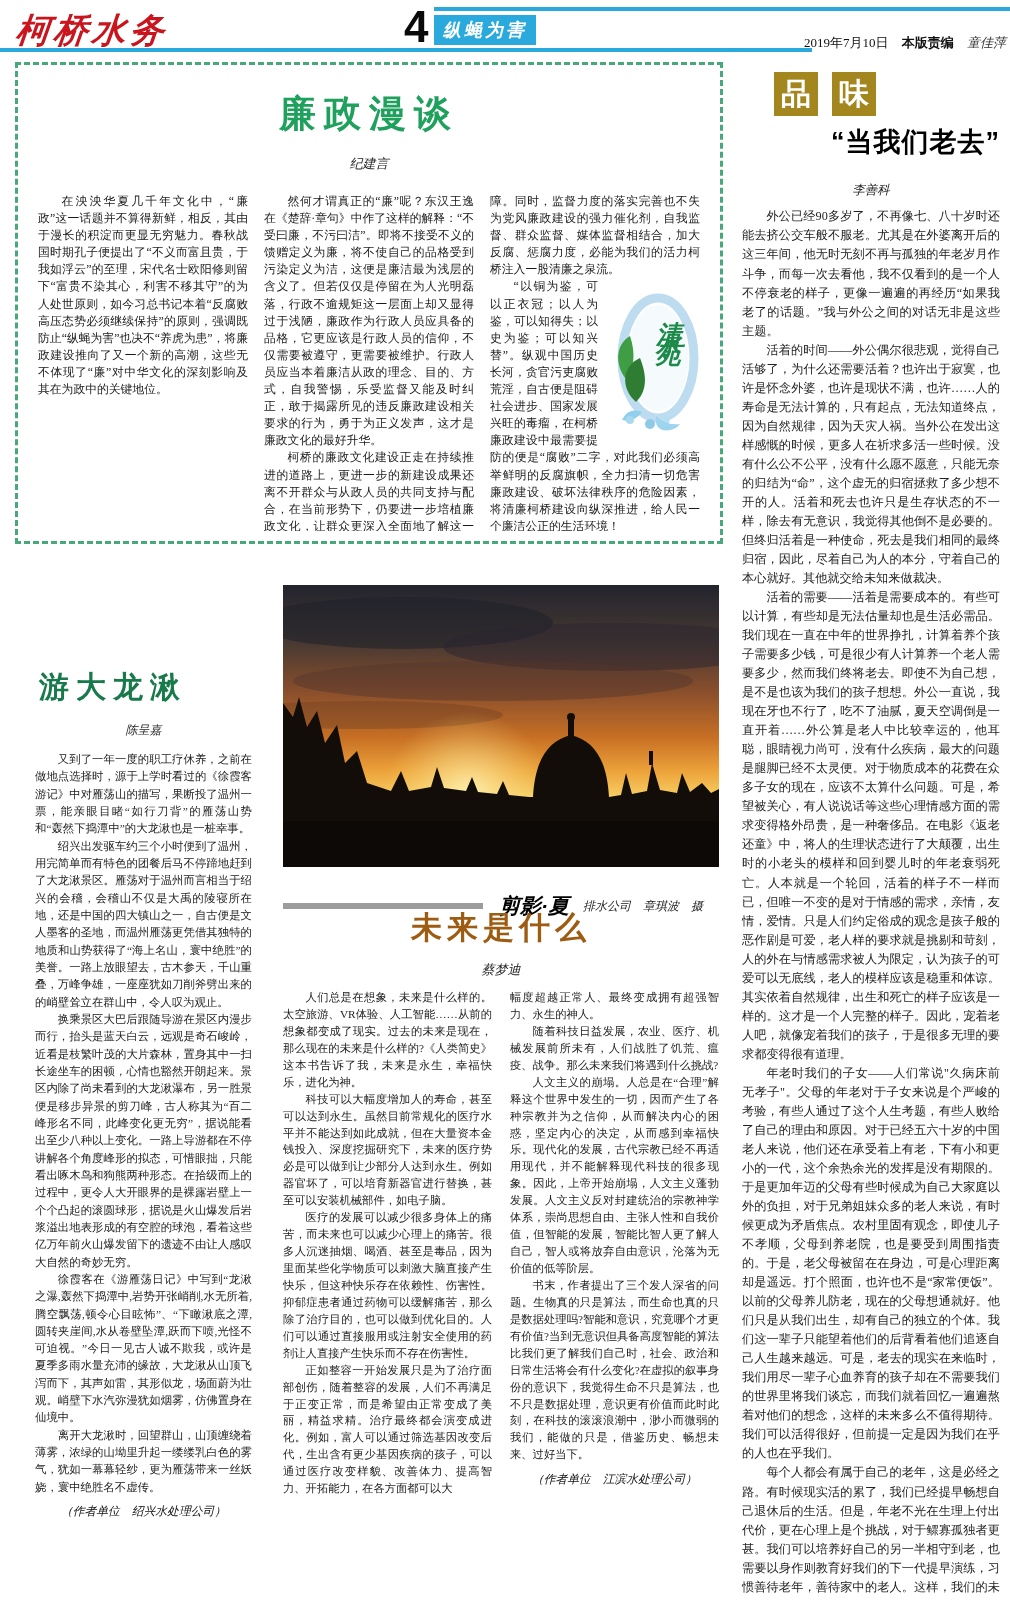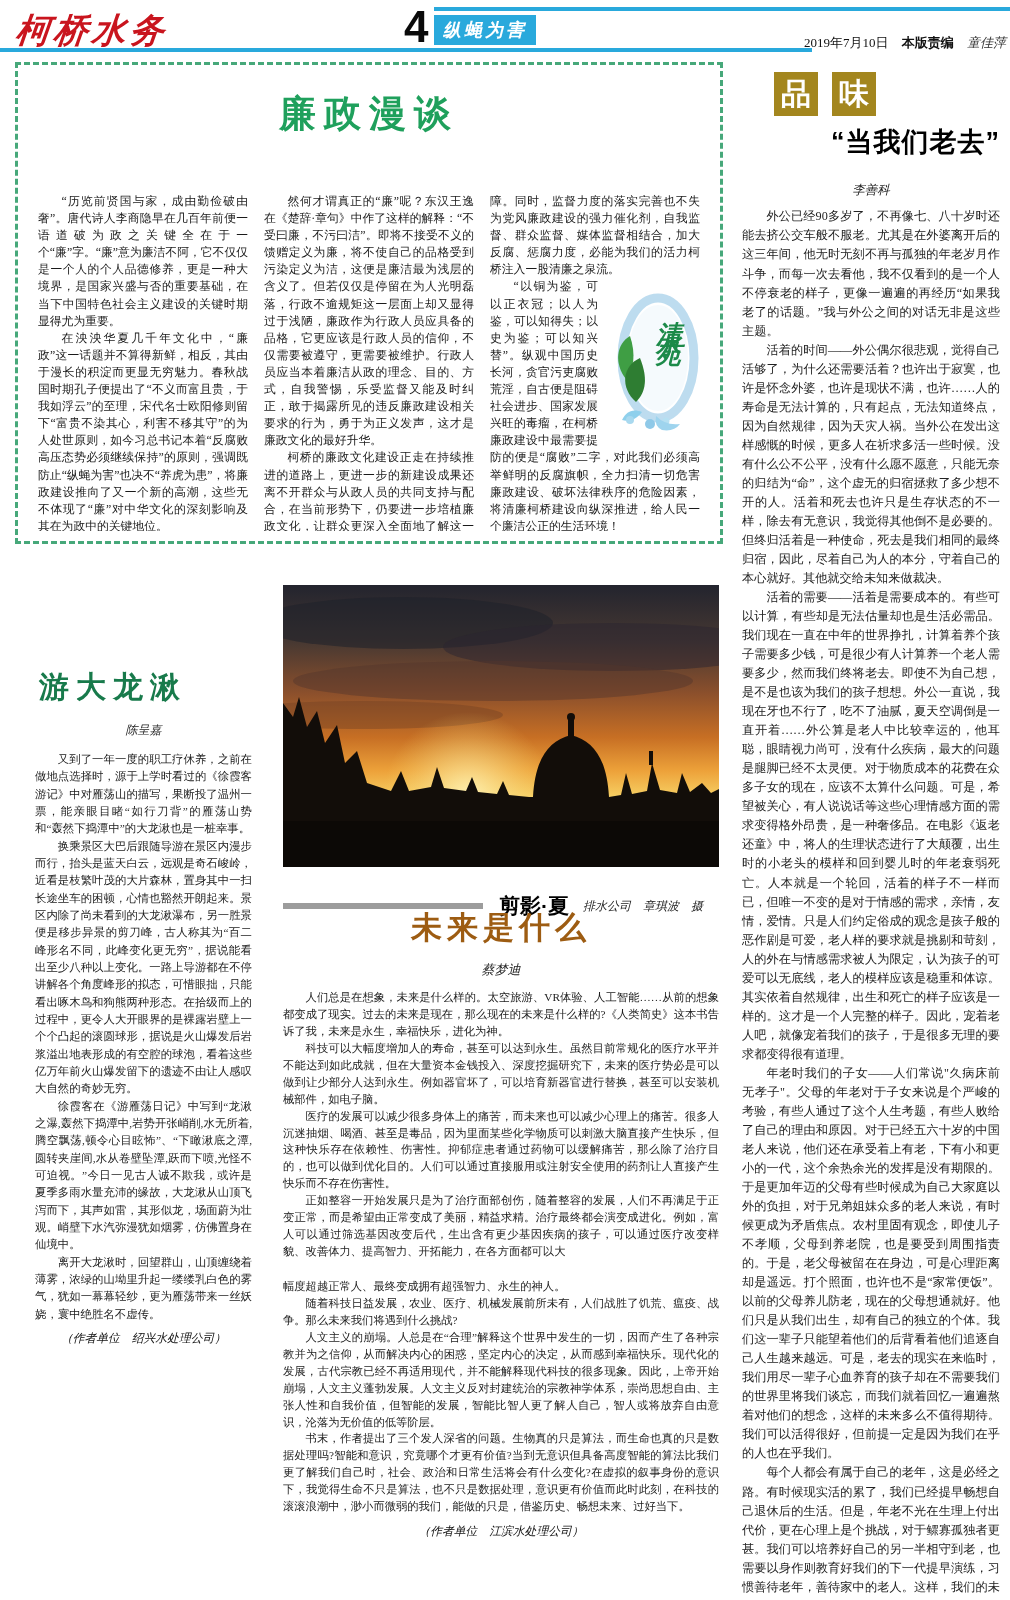--- a/index.html
+++ b/index.html
@@ -48,28 +48,28 @@
   .ydlq{position:absolute;left:35px;top:655px;width:217px;}
   .y-title{color:#187a4b;font-size:30px;font-weight:bold;letter-spacing:7px;margin:12px 0 0 4px;
            font-family:"Liberation Sans",sans-serif;}
   .y-byline{text-align:center;font-size:12px;margin:14px 0 12px;font-style:italic;}
   .y-body{font-size:11.4px;line-height:1.52;text-align:justify;color:#1c1c1c;}
   .y-body p{margin:0;text-indent:2em;}
   
   .photo{position:absolute;left:283px;top:585px;width:436px;height:282px;overflow:hidden;background:#000;}
   .caption-row{position:absolute;left:283px;top:892px;width:436px;display:flex;align-items:center;}
   .cap-bar{width:200px;height:6px;background:#9c9c9c;margin-right:16px;flex:none;}
-  .cap-title{font-size:21px;font-weight:900;font-family:"Liberation Sans",sans-serif;color:#000;white-space:nowrap;}
+  .cap-title{font-size:21px;font-weight:900;font-family:"Liberation Sans",sans-serif;color:#000;white-space:nowrap;font-style:italic;}
   .cap-credit{font-size:12px;margin-left:14px;color:#222;white-space:nowrap;font-style:italic;}
   
   .wl{position:absolute;left:283px;top:907px;width:436px;}
   .wl-title{text-align:center;color:#9d5c12;font-size:31px;font-weight:900;letter-spacing:5px;margin:0;
             font-family:"Liberation Sans",sans-serif;}
   .wl-byline{text-align:center;font-size:13px;margin:12px 0 10px;font-style:italic;}
-  .wl-cols{display:flex;gap:18px;flex-direction:column;}
+  .wl-cols{display:flex;gap:18px;}
   .wl-col{flex:1;font-size:11.3px;line-height:1.5;text-align:justify;color:#1c1c1c;}
   .wl-col p{margin:0;text-indent:2em;}
   .wl-col p.cont{text-indent:0;}
 </style>
 </head>
 <body>
 
 <div class="page">
 
   <div>
@@ -82,23 +82,23 @@
     </div>
     <div class="dateline">
       <span>2019年7月10日</span>
       <b>本版责编</b>
       <span class="ed">童佳萍</span>
     </div>
   </div>
 
   <section class="lz-box">
     <h1 class="lz-title">廉政漫谈</h1>
+    <div class="lz-byline">纪建言</div>
     <div class="lz-cols">
       <div class="lz-col">
-        <p>“历览前贤国与家，成由勤俭破由奢”。唐代诗人李商隐早在几百年前便一语道破为政之关键全在于一个“廉”字。“廉”意为廉洁不阿，它不仅仅是一个人的个人品德修养，更是一种大境界，是国家兴盛与否的重要基础，在当下中国特色社会主义建设的关键时期显得尤为重要。</p>
         <p>在泱泱华夏几千年文化中，“廉政”这一话题并不算得新鲜，相反，其由于漫长的积淀而更显无穷魅力。春秋战国时期孔子便提出了“不义而富且贵，于我如浮云”的至理，宋代名士欧阳修则留下“富贵不染其心，利害不移其守”的为人处世原则，如今习总书记本着“反腐败高压态势必须继续保持”的原则，强调既防止“纵蝇为害”也决不“养虎为患”，将廉政建设推向了又一个新的高潮，这些无不体现了“廉”对中华文化的深刻影响及其在为政中的关键地位。</p>
       </div>
       <div class="lz-col">
         <p>然何才谓真正的“廉”呢？东汉王逸在《楚辞·章句》中作了这样的解释：“不受曰廉，不污曰洁”。即将不接受不义的馈赠定义为廉，将不使自己的品格受到污染定义为洁，这便是廉洁最为浅层的含义了。但若仅仅是停留在为人光明磊落，行政不逾规矩这一层面上却又显得过于浅陋，廉政作为行政人员应具备的品格，它更应该是行政人员的信仰，不仅需要被遵守，更需要被维护。行政人员应当本着廉洁从政的理念、目的、方式，自我警惕，乐受监督又能及时纠正，敢于揭露所见的违反廉政建设相关要求的行为，勇于为正义发声，这才是廉政文化的最好升华。</p>
         <p>柯桥的廉政文化建设正走在持续推进的道路上，更进一步的新建设成果还离不开群众与从政人员的共同支持与配合，在当前形势下，仍要进一步培植廉政文化，让群众更深入全面地了解这一时代的主旋律，为建设清廉柯桥提供保</p>
       </div>
       <div class="lz-col">
         <p class="cont">障。同时，监督力度的落实完善也不失为党风廉政建设的强力催化剂，自我监督、群众监督、媒体监督相结合，加大反腐、惩腐力度，必能为我们的活力柯桥注入一股清廉之泉流。</p>
         <div class="badge">
           <svg viewBox="0 0 94 150" width="94" height="150">
@@ -134,20 +134,21 @@
       <p>每个人都会有属于自己的老年，这是必经之路。有时候现实活的累了，我们已经提早畅想自己退休后的生活。但是，年老不光在生理上付出代价，更在心理上是个挑战，对于鳏寡孤独者更甚。我们可以培养好自己的另一半相守到老，也需要以身作则教育好我们的下一代提早演练，习惯善待老年，善待家中的老人。这样，我们的未来才值得期待。</p>
     </div>
 
   </aside>
 
   <section class="ydlq">
     <h2 class="y-title">游大龙湫</h2>
     <div class="y-byline">陈呈嘉</div>
     <div class="y-body">
       <p>又到了一年一度的职工疗休养，之前在做地点选择时，源于上学时看过的《徐霞客游记》中对雁荡山的描写，果断投了温州一票，能亲眼目睹“如行刀背”的雁荡山势和“轰然下捣潭中”的大龙湫也是一桩幸事。</p>
+      <p>绍兴出发驱车约三个小时便到了温州，用完简单而有特色的团餐后马不停蹄地赶到了大龙湫景区。雁荡对于温州而言相当于绍兴的会稽，会稽山不仅是大禹的陵寝所在地，还是中国的四大镇山之一，自古便是文人墨客的圣地，而温州雁荡更凭借其独特的地质和山势获得了“海上名山，寰中绝胜”的美誉。一路上放眼望去，古木参天，千山重叠，万峰争雄，一座座犹如刀削斧劈出来的的峭壁耸立在群山中，令人叹为观止。</p>
       <p>换乘景区大巴后跟随导游在景区内漫步而行，抬头是蓝天白云，远观是奇石峻岭，近看是枝繁叶茂的大片森林，置身其中一扫长途坐车的困顿，心情也豁然开朗起来。景区内除了尚未看到的大龙湫瀑布，另一胜景便是移步异景的剪刀峰，古人称其为“百二峰形名不同，此峰变化更无穷”，据说能看出至少八种以上变化。一路上导游都在不停讲解各个角度峰形的拟态，可惜眼拙，只能看出啄木鸟和狗熊两种形态。在拾级而上的过程中，更令人大开眼界的是裸露岩壁上一个个凸起的滚圆球形，据说是火山爆发后岩浆溢出地表形成的有空腔的球泡，看着这些亿万年前火山爆发留下的遗迹不由让人感叹大自然的奇妙无穷。</p>
       <p>徐霞客在《游雁荡日记》中写到“龙湫之瀑,轰然下捣潭中,岩势开张峭削,水无所着,腾空飘荡,顿令心目眩怖”、“下瞰湫底之潭,圆转夹崖间,水从卷壁坠潭,跃而下喷,光怪不可迫视。”今日一见古人诚不欺我，或许是夏季多雨水量充沛的缘故，大龙湫从山顶飞泻而下，其声如雷，其形似龙，场面蔚为壮观。峭壁下水汽弥漫犹如烟雾，仿佛置身在仙境中。</p>
       <p>离开大龙湫时，回望群山，山顶缠绕着薄雾，浓绿的山坳里升起一缕缕乳白色的雾气，犹如一幕幕轻纱，更为雁荡带来一丝妖娆，寰中绝胜名不虚传。</p>
     </div>
     <div class="attribution">（作者单位　绍兴水处理公司）</div>
   </section>
 
   <figure class="photo" style="margin:0">
     <svg viewBox="0 0 436 282" width="436" height="282">
       <defs>

